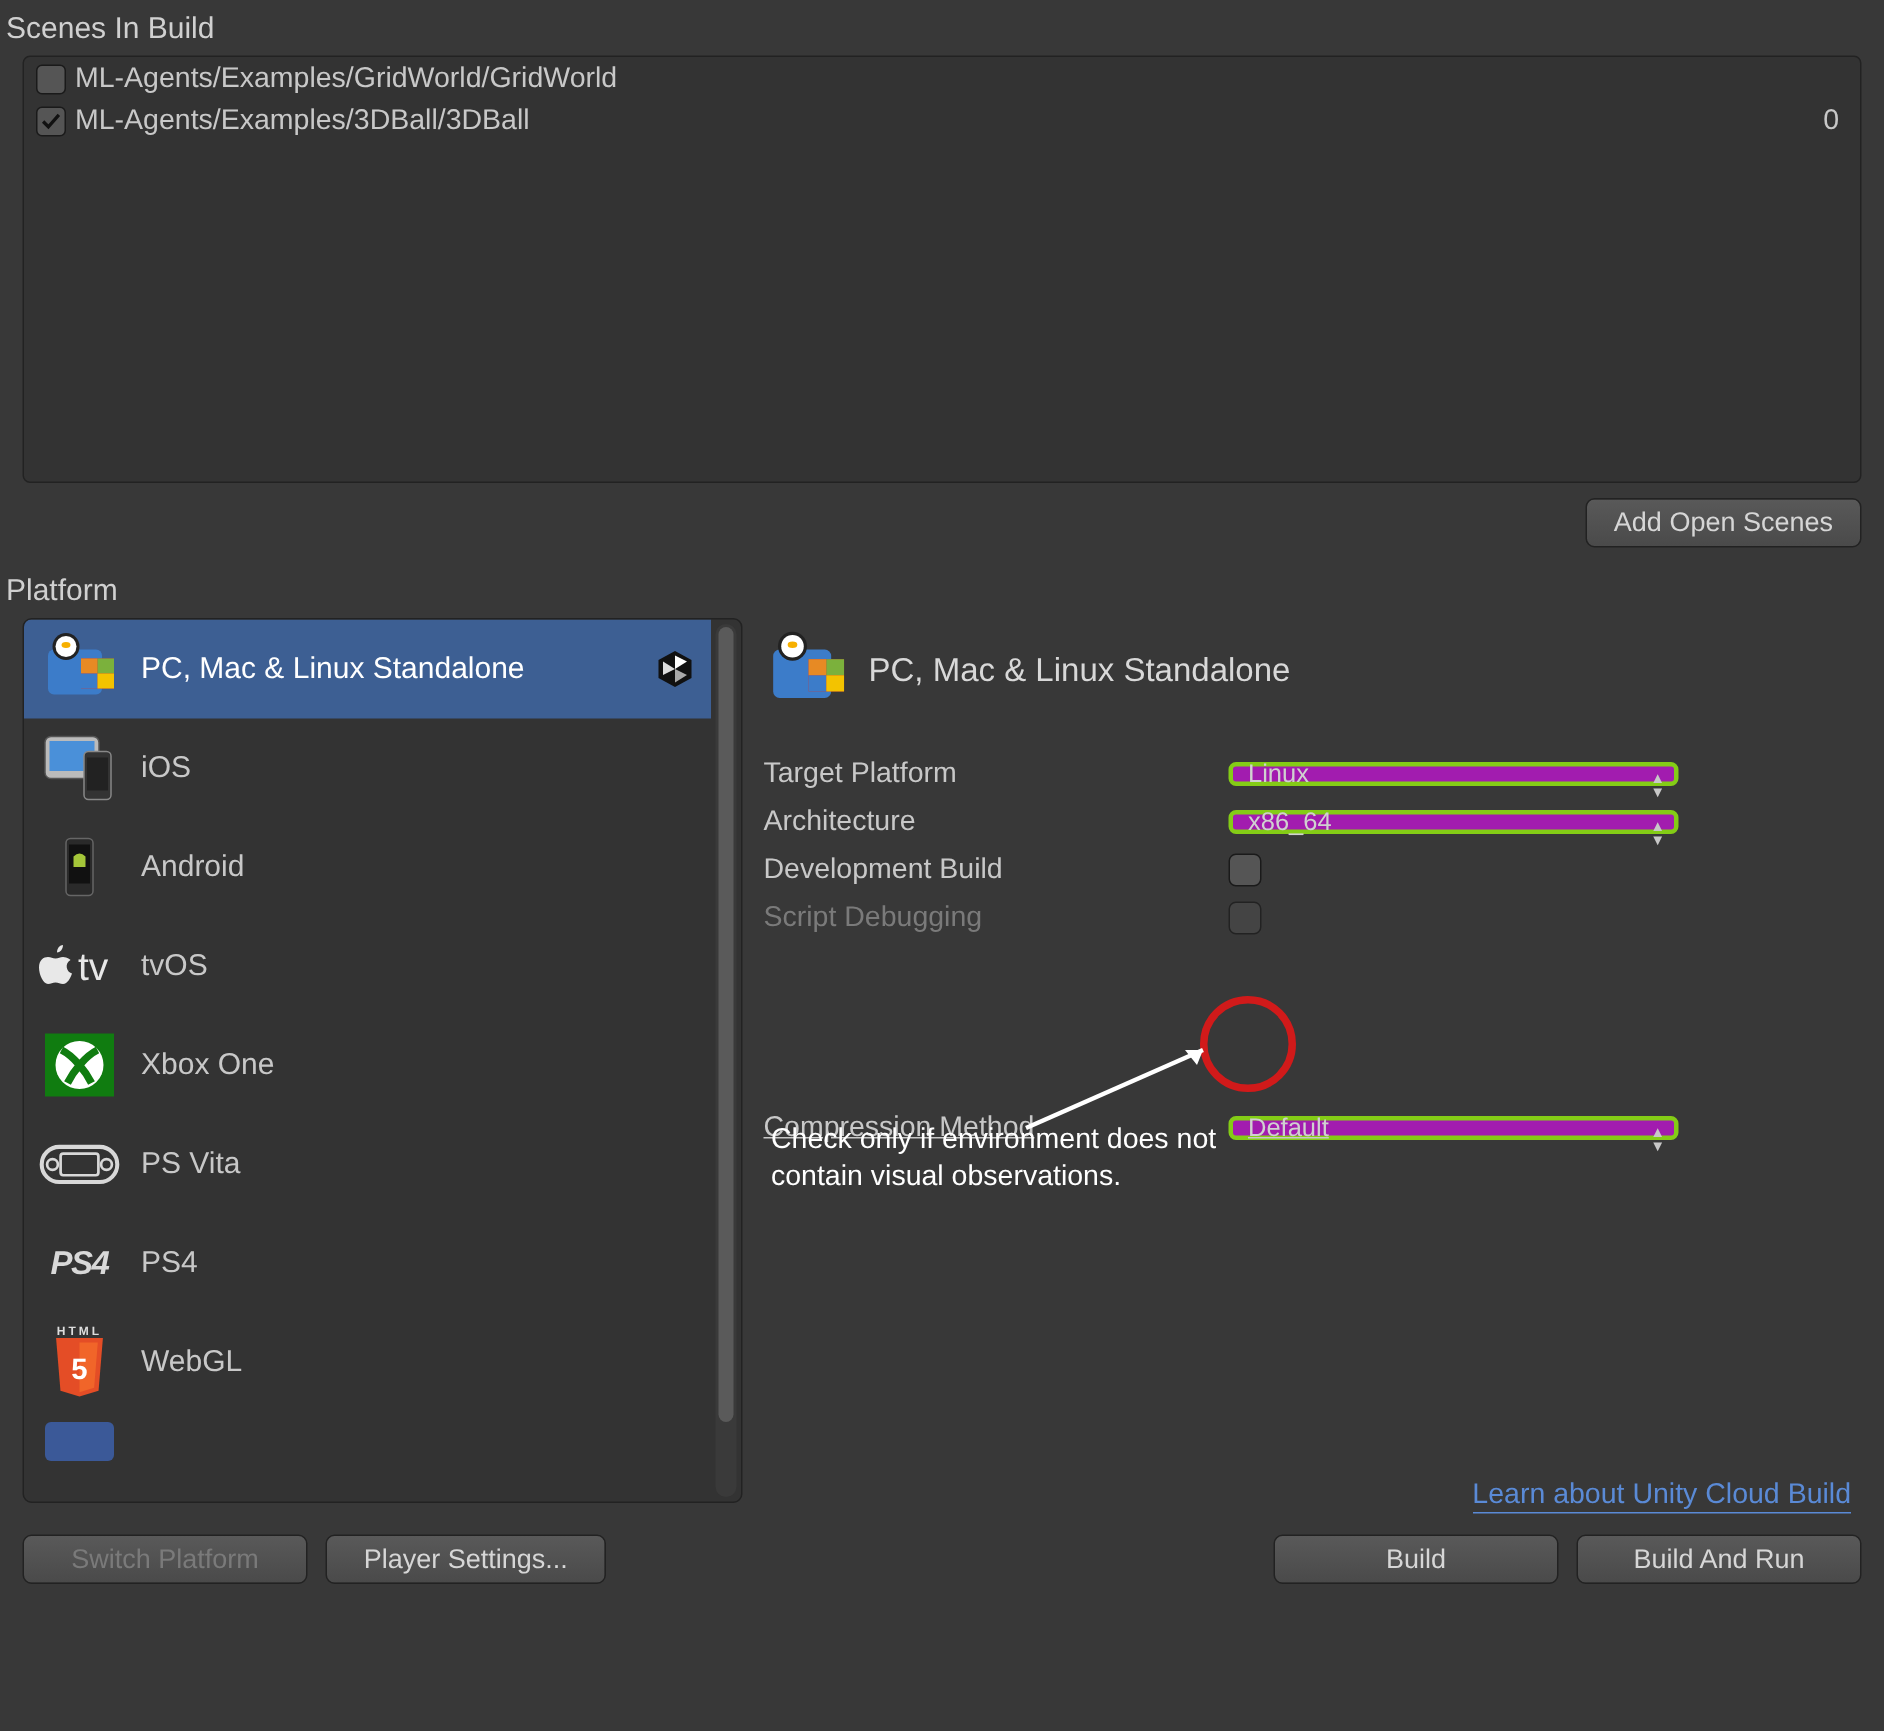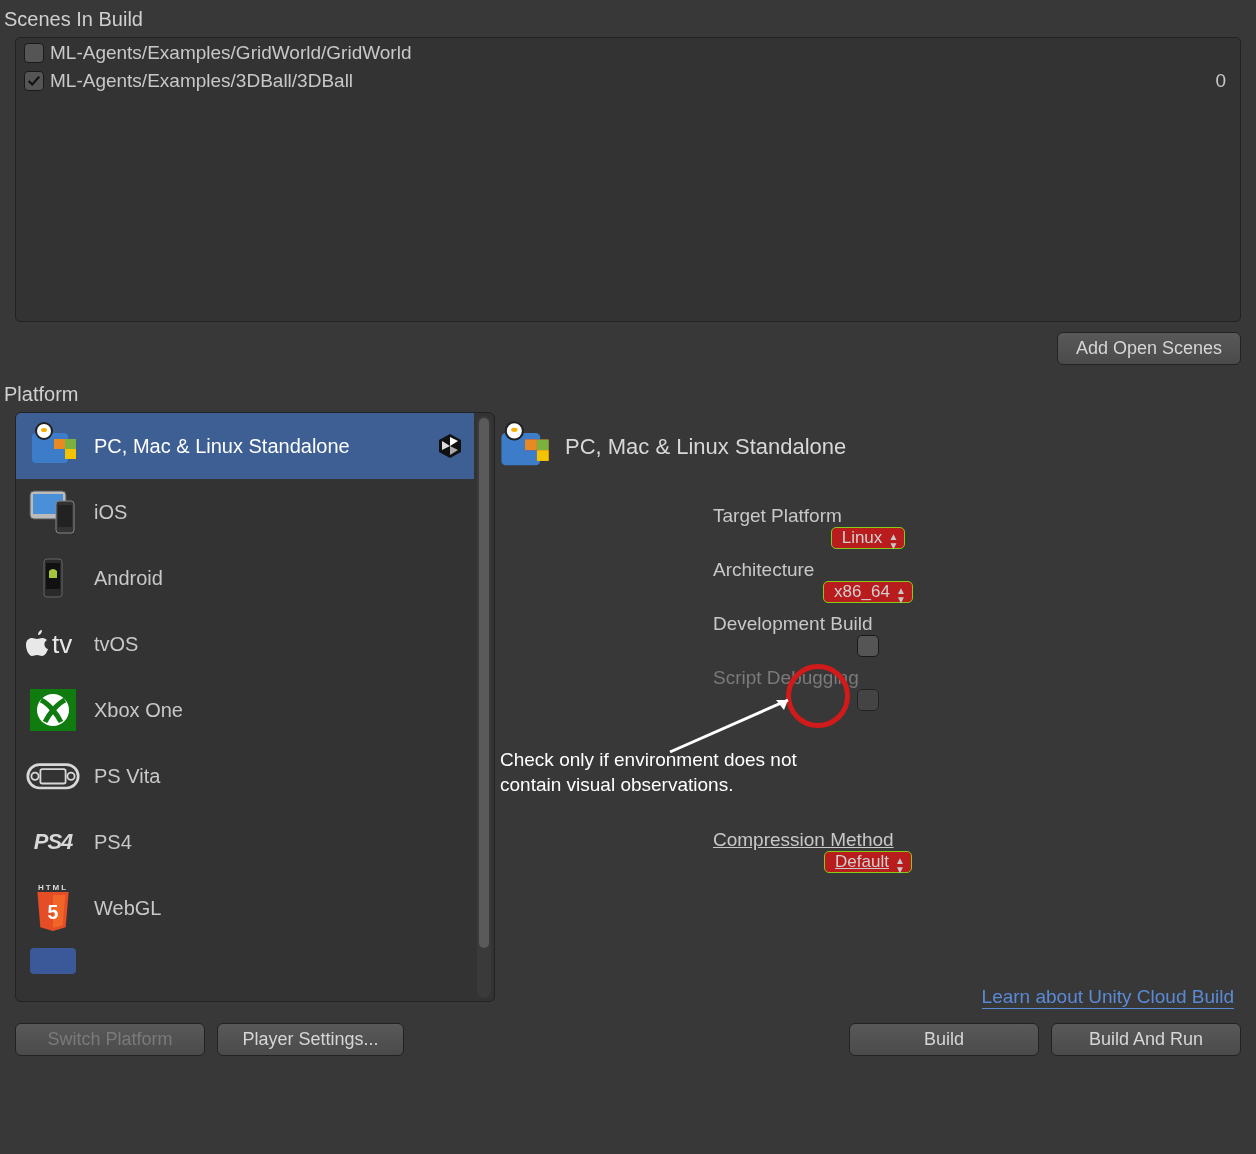--- a/index.html
+++ b/index.html
@@ -61,20 +61,21 @@
     border-radius: 6px;
     color: #d6d6d6;
     font-size: 18px;
     padding: 5px 18px;
     cursor: pointer;
   }
   .btn.disabled { color: #7a7a7a; cursor: default; }
   .platform-area {
     display: flex;
     padding: 0 15px;
+    gap: 14px;
   }
   .platform-list-wrap {
     width: 480px;
     height: 590px;
     background: #333;
     border-radius: 6px;
     border: 1px solid #222;
     position: relative;
     overflow: hidden;
   }
@@ -137,31 +138,30 @@
   }
   .details-header .title {
     font-size: 22px;
     color: #d8d8d8;
   }
   .field-row {
     display: flex;
     align-items: center;
     padding: 5px 0;
     font-size: 19px;
-    flex-direction: column;
   }
   .field-row .lbl { width: 310px; color: #c8c8c8; }
   .field-row.dim .lbl { color: #7a7a7a; }
   .select {
     flex: 1;
     max-width: 300px;
-    background: #b91c1c;
-    border: 1px solid #84cc16;
+    background: #a21caf;
+    border: 3px solid #84cc16;
     border-radius: 5px;
-    height: 40px;
+    height: 16px;
     display: flex;
     align-items: center;
     padding: 0 22px 0 10px;
     position: relative;
     color: #d0d0d0;
     font-size: 17px;
   }
   .select .caret {
     position: absolute;
     right: 6px;

